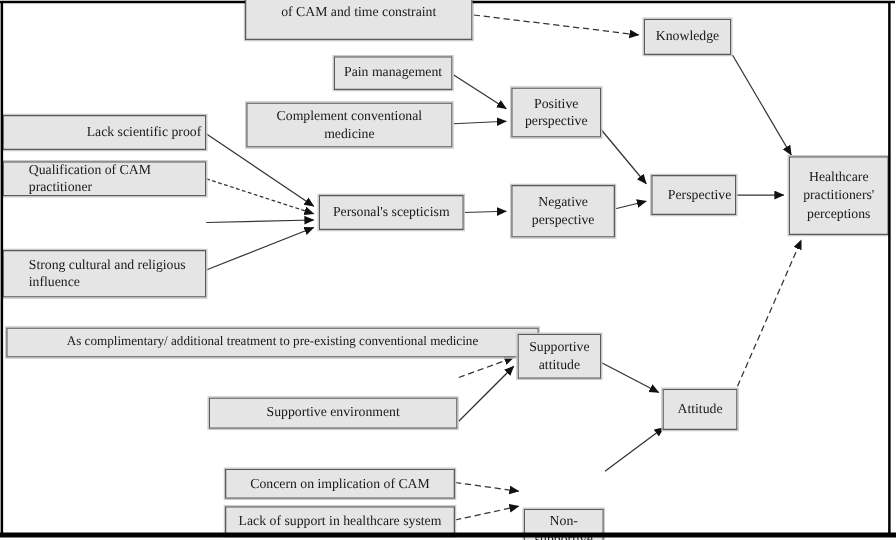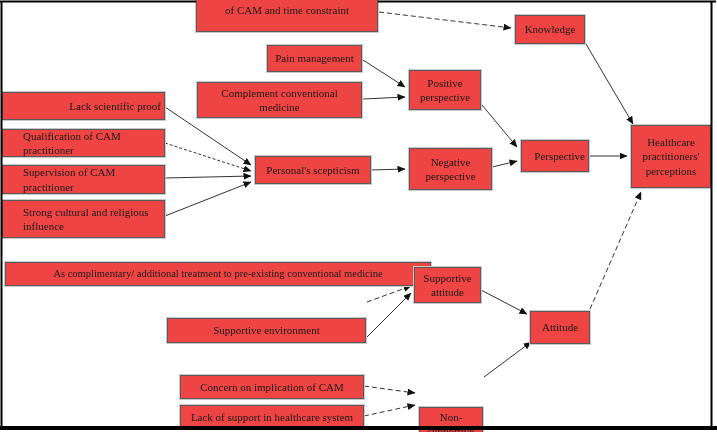--- a/index.html
+++ b/index.html
@@ -1,21 +1,21 @@
 <!DOCTYPE html>
 <html><head>
 <meta charset="utf-8">
 <style>
   html,body{margin:0;padding:0;background:#ffffff;}
   #canvas{
     position:relative;width:717px;height:432px;background:#ffffff;overflow:hidden;
     font-family:"Liberation Serif","DejaVu Serif",serif;color:#1a1a1a;
   }
   .node{
-    position:absolute;box-sizing:border-box;background:#ef4444;
+    position:absolute;box-sizing:border-box;background:#e5e5e5;
     border:1px solid #5a5a5a;outline:1px solid #c9c9c9;outline-offset:0px;
     display:flex;align-items:center;justify-content:center;
     text-align:center;font-size:11px;line-height:1.28;padding:1px 3px;z-index:2;font-family:Liberation Serif, serif;
   }
   .node.left-align{justify-content:flex-end;text-align:left;padding-left:20px;}
   .node.top-cut{border-top:none;align-items:flex-start;padding-top:3px;}
   .node.small{font-size:10.5px;}
   #edges{position:absolute;left:0;top:0;z-index:1;pointer-events:none;}
   #frame{position:absolute;left:0;top:0;z-index:3;pointer-events:none;}
 </style>
@@ -93,23 +93,20 @@
   </div>
 
   <div class="node left-align" style="left:2px;top:92px;width:163px;height:28px;">
     <span>Lack scientific proof</span>
   </div>
 
   <div class="node left-align" style="left:2px;top:129px;width:163px;height:28px;">
     <span>Qualification of CAM practitioner</span>
   </div>
 
-  <div class="node left-align" style="left:2px;top:165px;width:163px;height:29px;">
-    <span>Supervision of CAM practitioner</span>
-  </div>
 
   <div class="node left-align" style="left:2px;top:200px;width:163px;height:38px;">
     <span>Strong cultural and religious influence</span>
   </div>
 
   <div class="node" style="left:255px;top:156px;width:116px;height:28px;">
     <span>Personal's scepticism</span>
   </div>
 
   <div class="node" style="left:409px;top:148px;width:83px;height:42px;">

